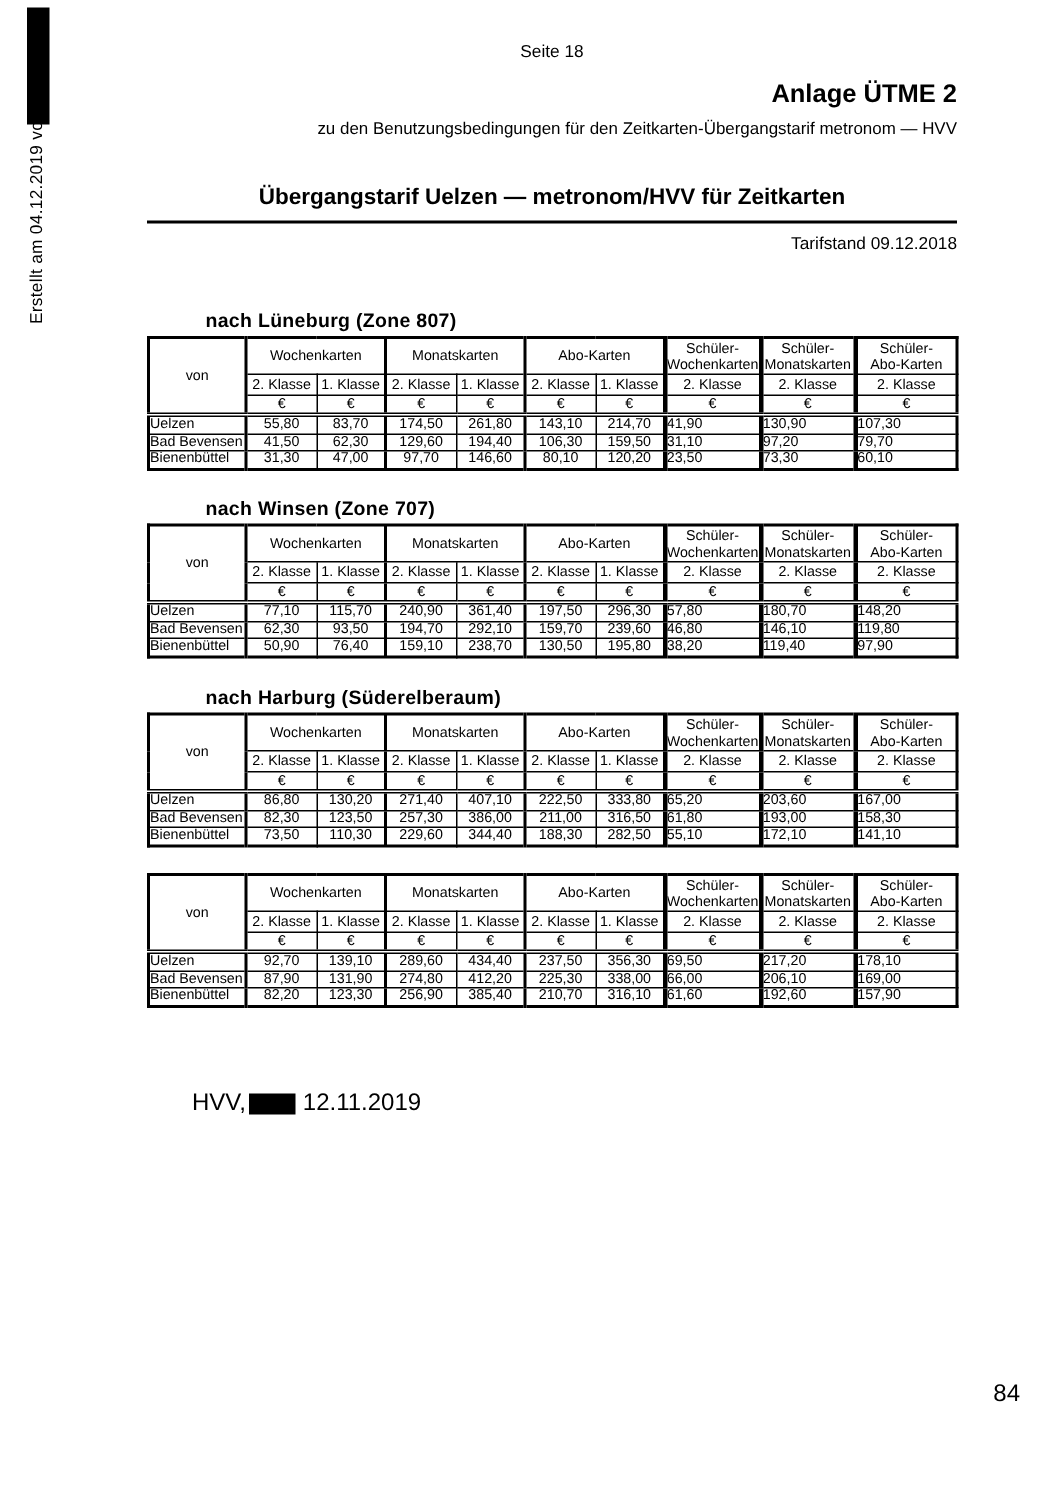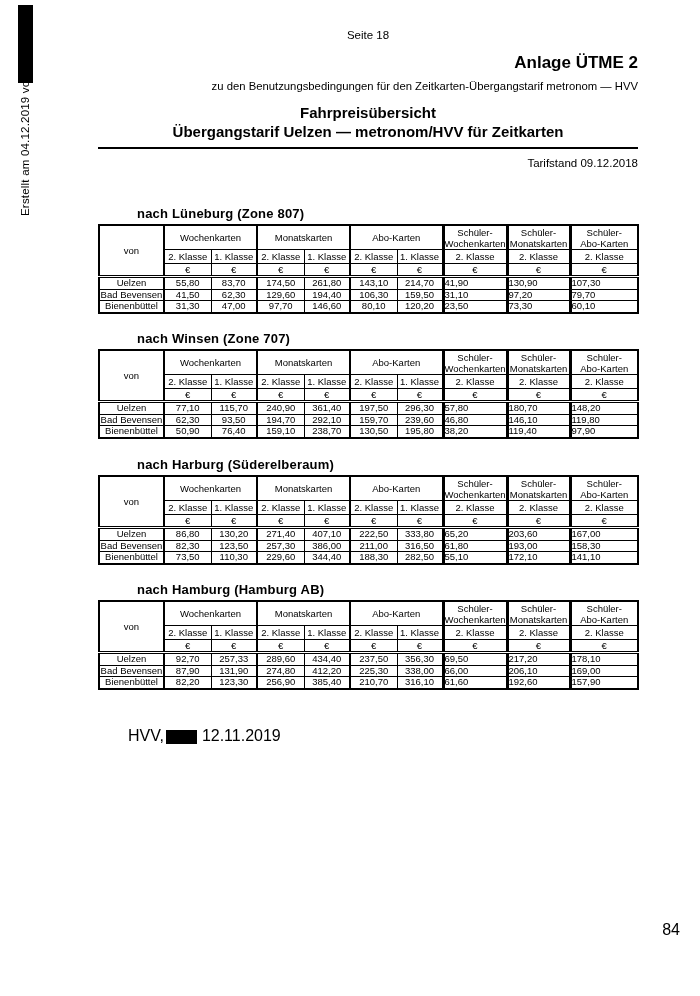--- a/index.html
+++ b/index.html
@@ -40,21 +40,21 @@
   .price-table th, .price-table td {
     border:1px solid #000; padding:0; font-weight:normal;
     overflow:hidden; white-space:nowrap;
   }
   .row-group th { height:23px; text-align:center; vertical-align:middle; line-height:11px; }
   .row-class th { height:13px; text-align:center; vertical-align:middle; }
   .row-euro  th { height:11px; text-align:center; vertical-align:middle; }
   .price-table tbody td { height:10.5px; line-height:10px; }
   .price-table tbody tr:first-child td { border-top:3px double #000; }
   .c-von { text-align:center; vertical-align:middle; }
-  .lbl   { text-align:center; padding-left:2px; }
+  .lbl   { text-align:left; padding-left:2px; }
   .val   { text-align:center; }
   .val-r { padding-right:5px; }
   .sep2  { border-left:2px solid #000 !important; }
   .sep3  { border-left:3px solid #000 !important; }
   .hl    { display:block; }
 
   
   .footer { position:absolute; top:727px; left:2px; font-size:16px;margin-left:28px; }
   .redaction-inline {
     display:inline-block; width:31px; height:14px; background:#000;
@@ -67,21 +67,20 @@
 
 <div class="page">
 
   <div class="sidebar-bar"></div>
   <div class="sidebar-text">Erstellt am 04.12.2019 von</div>
 
   <div class="content">
     <div class="seite">Seite 18</div>
     <div class="anlage">Anlage ÜTME 2</div>
     <div class="subtitle">zu den Benutzungsbedingungen für den Zeitkarten-Übergangstarif metronom — HVV</div>
-    <div class="title1">Fahrpreisübersicht</div>
     <div class="title2">Übergangstarif Uelzen — metronom/HVV für Zeitkarten</div>
     <div class="title-rule"></div>
     <div class="tarifstand">Tarifstand 09.12.2018</div>
 
     <div id="tables-container">
   <section class="table-section">
     <h3 class="table-title">nach Lüneburg (Zone 807)</h3>
     <table class="price-table">
       <colgroup>
         <col style="width:65px">
@@ -368,21 +367,20 @@
                 <td class="val">282,50</td>
                 <td class="val-r sep3">55,10</td>
                 <td class="val-r sep3">172,10</td>
                 <td class="val-r sep3">141,10</td>
               </tr>
             </tbody>
     </table>
   </section>
 
   <section class="table-section">
-    <h3 class="table-title">nach Hamburg (Hamburg AB)</h3>
     <table class="price-table">
       <colgroup>
         <col style="width:65px">
               <col style="width:47px">
               <col style="width:46px">
               <col style="width:47px">
               <col style="width:46px">
               <col style="width:47px">
               <col style="width:46px">
               <col style="width:64px">
@@ -428,21 +426,21 @@
           <th>€</th>
           <th class="sep3">€</th>
           <th class="sep3">€</th>
           <th class="sep3">€</th>
         </tr>
       </thead>
       <tbody>
               <tr>
                 <td class="lbl">Uelzen</td>
                 <td class="val sep2">92,70</td>
-                <td class="val">257,33</td>
+                <td class="val">139,10</td>
                 <td class="val sep2">289,60</td>
                 <td class="val">434,40</td>
                 <td class="val sep2">237,50</td>
                 <td class="val">356,30</td>
                 <td class="val-r sep3">69,50</td>
                 <td class="val-r sep3">217,20</td>
                 <td class="val-r sep3">178,10</td>
               </tr>
               <tr>
                 <td class="lbl">Bad Bevensen</td>

